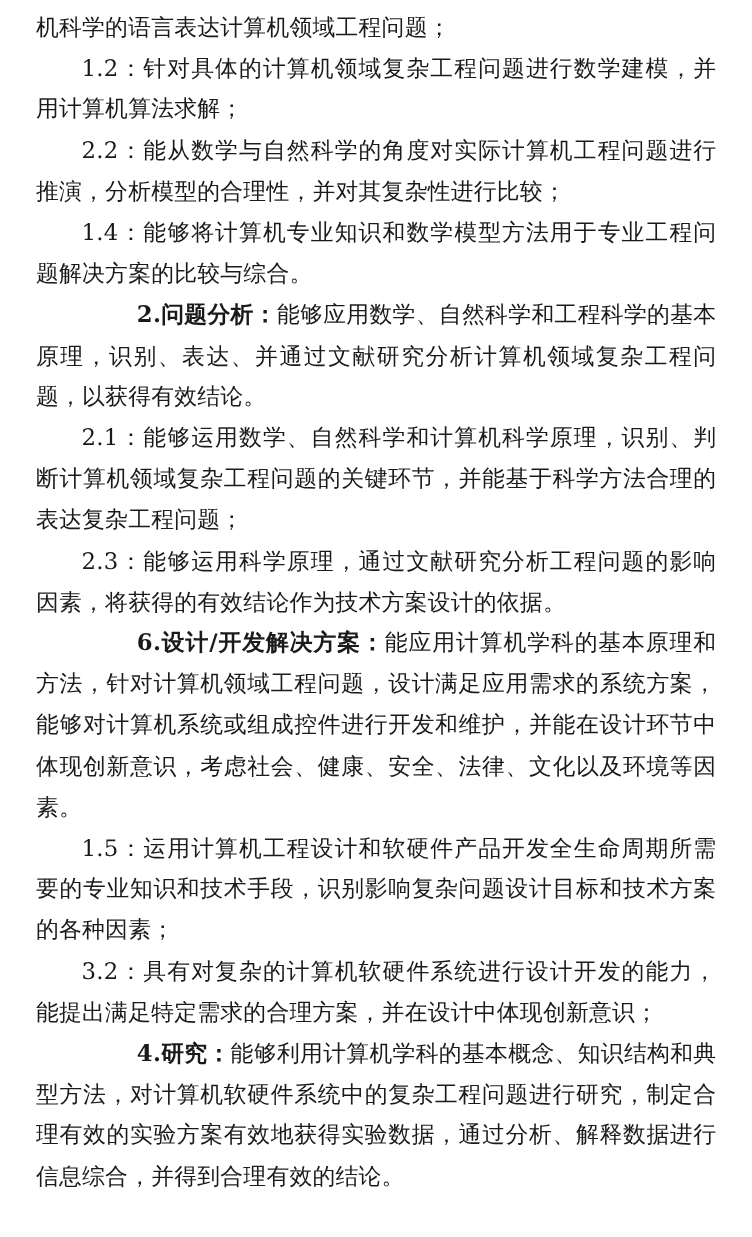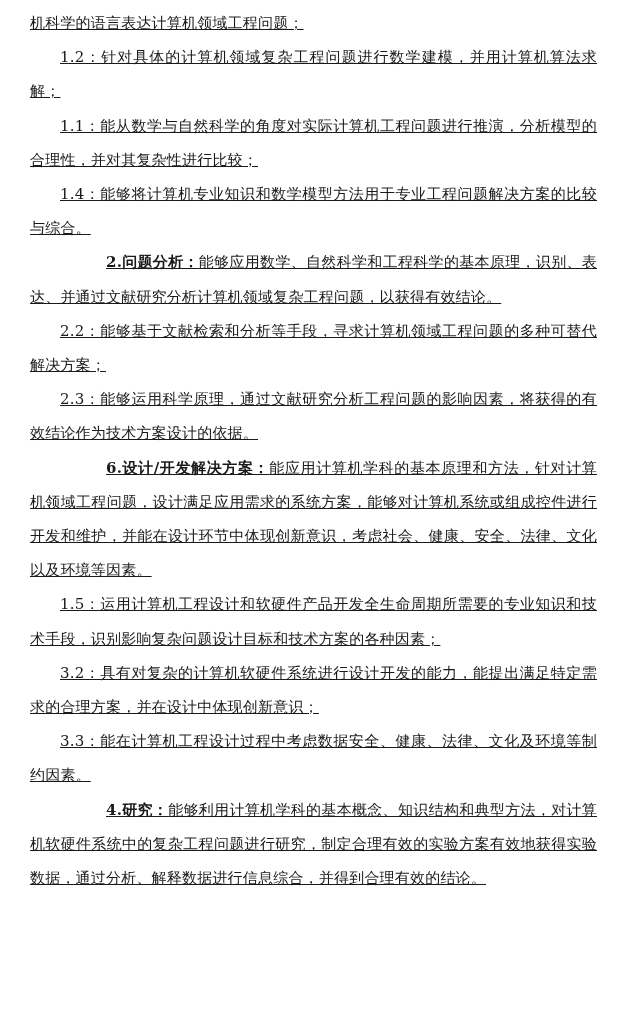--- a/index.html
+++ b/index.html
@@ -15,27 +15,26 @@
     color: #1a1a1a;
   }
   .page {
     width: 627px;
     height: 1031px;
     box-sizing: border-box;
     padding: 6px 30px 0 30px;
     background: #ffffff;
   }
   .para {
-    font-size: 15px;
+    font-size: 19px;
     line-height: 34.2px;
     text-align: justify;
     text-justify: inter-ideograph;
     margin: 0;
     letter-spacing: 0.2px;
-    text-decoration: underline;
   }
   .indent {
     text-indent: 2em;
   }
   .no-indent {
     text-indent: 0;
   }
   .lead {
     font-weight: bold;
     margin-left: 46px;
@@ -47,24 +46,23 @@
     white-space: pre-wrap;
   }
 </style>
 </head>
 <body>
 
 <div class="page">
   <div id="body-content">
       <p class="para no-indent" id="p-continuation-1_1"><span class="body-text seg">机科学的语言表达计算机领域工程问题；</span></p>
       <p class="para indent" id="p-1_2"><span class="body-text seg">1.2：针对具体的计算机领域复杂工程问题进行数学建模，并用计算机算法求解；</span></p>
-      <p class="para indent" id="p-1_3"><span class="body-text seg">1.1：能从数学与自然科学的角度对实际计算机工程问题进行推演，分析模型的合理性，并对其复杂性进行比较；</span></p>
+      <p class="para indent" id="p-1_3"><span class="body-text seg">2.2：能从数学与自然科学的角度对实际计算机工程问题进行推演，分析模型的合理性，并对其复杂性进行比较；</span></p>
       <p class="para indent" id="p-1_4"><span class="body-text seg">1.4：能够将计算机专业知识和数学模型方法用于专业工程问题解决方案的比较与综合。</span></p>
       <p class="para indent" id="p-2-problem-analysis"><span class="lead seg">2.问题分析：</span><span class="body-text seg">能够应用数学、自然科学和工程科学的基本原理，识别、表达、并通过文献研究分析计算机领域复杂工程问题，以获得有效结论。</span></p>
-      <p class="para indent" id="p-2_2"><span class="body-text seg">2.2：能够基于文献检索和分析等手段，寻求计算机领域工程问题的多种可替代解决方案；</span></p>
+      <p class="para indent" id="p-2_1"><span class="body-text seg">2.1：能够运用数学、自然科学和计算机科学原理，识别、判断计算机领域复杂工程问题的关键环节，并能基于科学方法合理的表达复杂工程问题；</span></p>
       <p class="para indent" id="p-2_3"><span class="body-text seg">2.3：能够运用科学原理，通过文献研究分析工程问题的影响因素，将获得的有效结论作为技术方案设计的依据。</span></p>
       <p class="para indent" id="p-3-design-solution"><span class="lead seg">6.设计/开发解决方案：</span><span class="body-text seg">能应用计算机学科的基本原理和方法，针对计算机领域工程问题，设计满足应用需求的系统方案，能够对计算机系统或组成控件进行开发和维护，并能在设计环节中体现创新意识，考虑社会、健康、安全、法律、文化以及环境等因素。</span></p>
       <p class="para indent" id="p-3_1"><span class="body-text seg">1.5：运用计算机工程设计和软硬件产品开发全生命周期所需要的专业知识和技术手段，识别影响复杂问题设计目标和技术方案的各种因素；</span></p>
       <p class="para indent" id="p-3_2"><span class="body-text seg">3.2：具有对复杂的计算机软硬件系统进行设计开发的能力，能提出满足特定需求的合理方案，并在设计中体现创新意识；</span></p>
-      <p class="para indent" id="p-3_3"><span class="body-text seg">3.3：能在计算机工程设计过程中考虑数据安全、健康、法律、文化及环境等制约因素。</span></p>
       <p class="para indent" id="p-4-research"><span class="lead seg">4.研究：</span><span class="body-text seg">能够利用计算机学科的基本概念、知识结构和典型方法，对计算机软硬件系统中的复杂工程问题进行研究，制定合理有效的实验方案有效地获得实验数据，通过分析、解释数据进行信息综合，并得到合理有效的结论。</span></p>
     </div>
 </div>
 
 </body></html>

